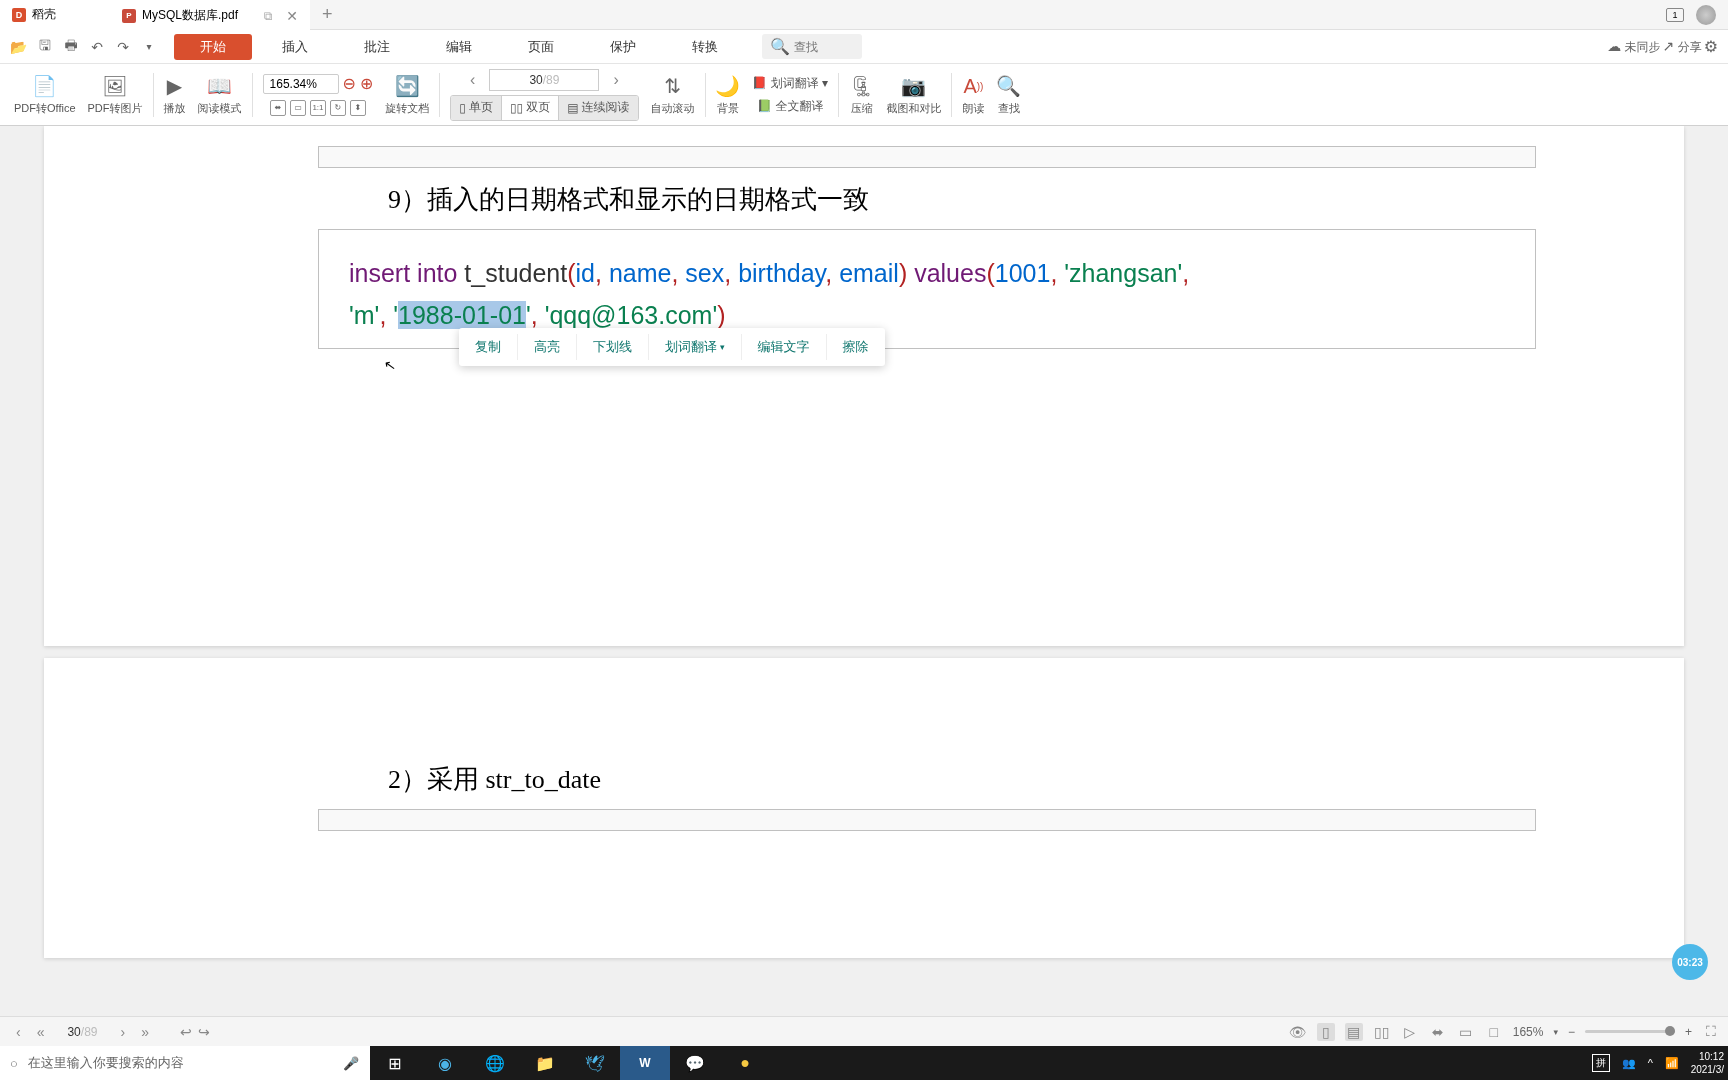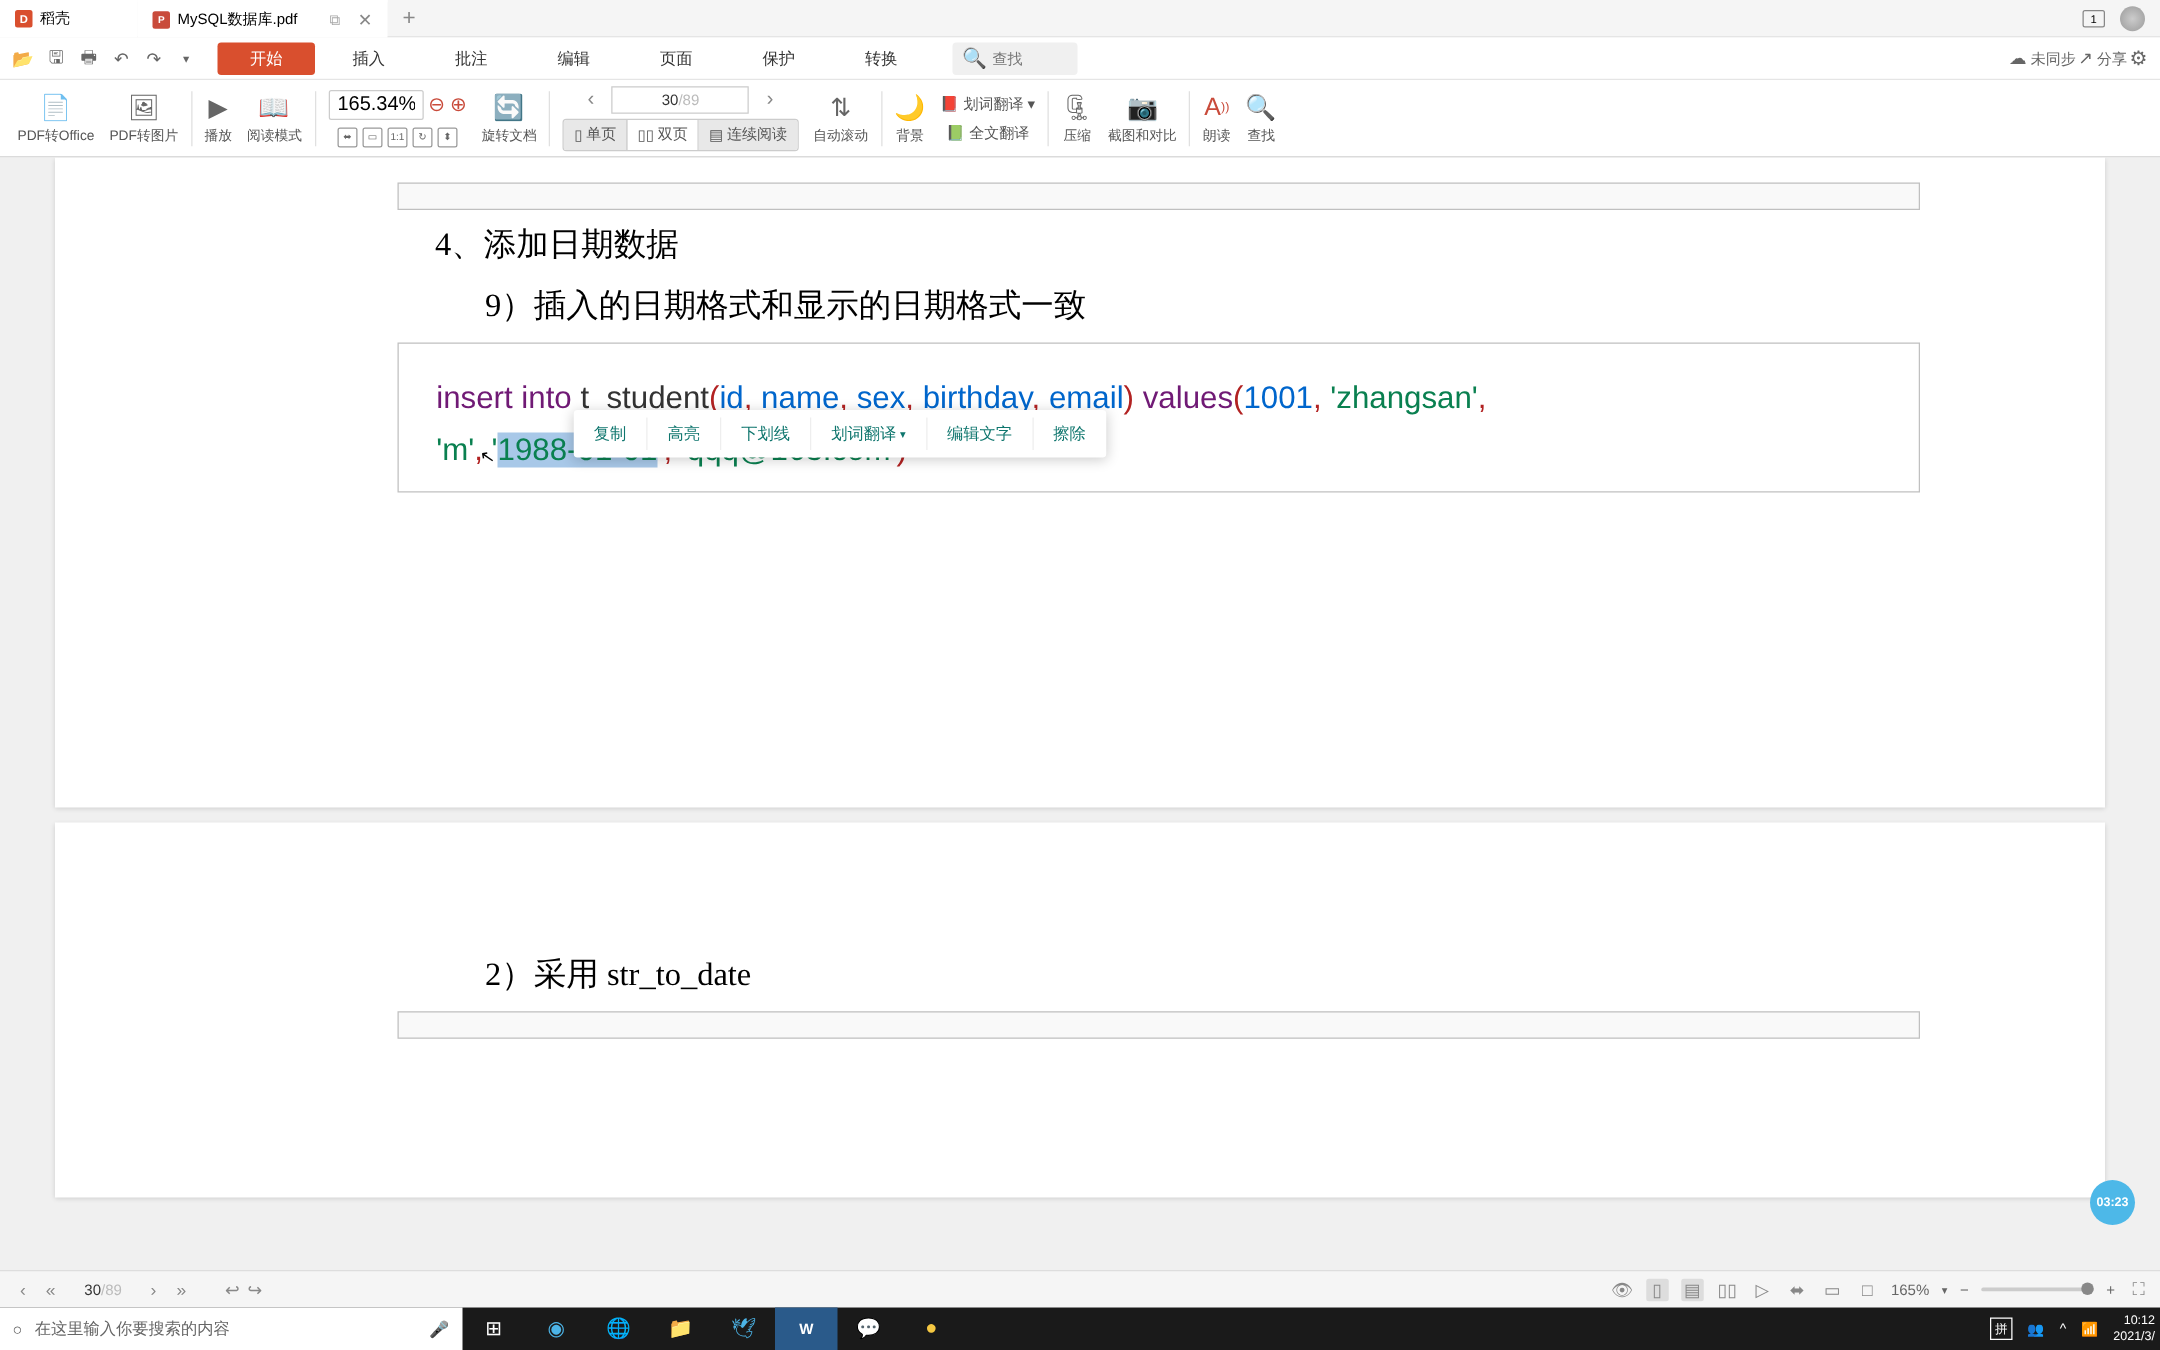--- a/index.html
+++ b/index.html
@@ -21,21 +21,21 @@
 .menu-btn{padding:4px 26px;font-size:13px;color:#333;border-radius:3px}
 .menu-btn.active{background:#d94f2e;color:#fff}
 .search-box{display:flex;align-items:center;background:#f0f0f0;border-radius:3px;padding:3px 8px;margin-left:10px;gap:4px}
 .search-box input{border:none;background:transparent;font-size:12px;width:60px;outline:none}
 .right-actions{margin-left:auto;display:flex;align-items:center;gap:2px;font-size:12px;color:#666}
 .ribbon{height:62px;background:#fff;display:flex;align-items:center;padding:0 8px;border-bottom:1px solid #d0d0d0}
 .ribbon-item{display:flex;flex-direction:column;align-items:center;justify-content:center;font-size:11px;color:#555;padding:0 6px;height:56px;gap:2px}
 .ribbon-icon{font-size:20px;color:#666;height:26px;display:flex;align-items:center}
 .ribbon-sep{width:1px;height:44px;background:#e0e0e0;margin:0 4px}
 .zoom-combo{display:flex;align-items:center;gap:4px}
-.zoom-input{border:1px solid #ccc;padding:2px 6px;font-size:16px;width:76px;border-radius:2px;background:#fff}
+.zoom-input{border:1px solid #ccc;padding:2px 6px;font-size:12px;width:76px;border-radius:2px;background:#fff}
 .page-nav{display:flex;align-items:center;gap:8px}
 .page-input{border:1px solid #ccc;width:110px;height:22px;text-align:center;font-size:12px;display:flex;align-items:center;justify-content:center}
 .page-input .cur{color:#333}
 .page-input .total{color:#bbb}
 .nav-arrow{font-size:16px;color:#888;padding:0 6px}
 .view-toggle{display:flex;border:1px solid #ccc;border-radius:3px;overflow:hidden;height:26px}
 .view-btn{padding:0 8px;font-size:12px;display:flex;align-items:center;gap:3px;border-right:1px solid #ccc}
 .view-btn:last-child{border-right:none}
 .view-btn.active{background:#e8e8e8}
 .mini-icons{display:flex;gap:4px;margin-top:2px}
@@ -209,21 +209,20 @@
   <div class="ribbon-item">
     <span class="ribbon-icon" style="color:#c94b3b">🔍</span>
     <span>查找</span>
   </div>
 </div>
 
 <div class="workspace">
   <div style="padding-top:0">
     <div class="page page1">
       <div class="codeblock top"></div>
-      <div class="heading">4、添加日期数据</div>
       <div class="subheading">9）插入的日期格式和显示的日期格式一致</div>
       <div class="codeblock main">
         <div>
 <span class="code-kw">insert into</span><span class="code-norm"> t_student</span><span class="code-paren">(</span><span class="code-id">id</span><span class="code-paren">,</span><span class="code-id"> name</span><span class="code-paren">,</span><span class="code-id"> sex</span><span class="code-paren">,</span><span class="code-id"> birthday</span><span class="code-paren">,</span><span class="code-id"> email</span><span class="code-paren">)</span><span class="code-kw"> values</span><span class="code-paren">(</span><span class="code-id">1001</span><span class="code-paren">,</span><span class="code-str"> '</span><span class="code-str">zhangsan</span><span class="code-str">'</span><span class="code-paren">,</span>
         </div>
         <div>
 <span class="code-str">'</span><span class="code-str">m</span><span class="code-str">'</span><span class="code-paren">,</span><span class="code-str"> '</span><span class="code-str sel">1988-01-01</span><span class="code-str">'</span><span class="code-paren">,</span><span class="code-str"> '</span><span class="code-str">qqq@163.com</span><span class="code-str">'</span><span class="code-paren">)</span>
         </div>
       </div>
     </div>

